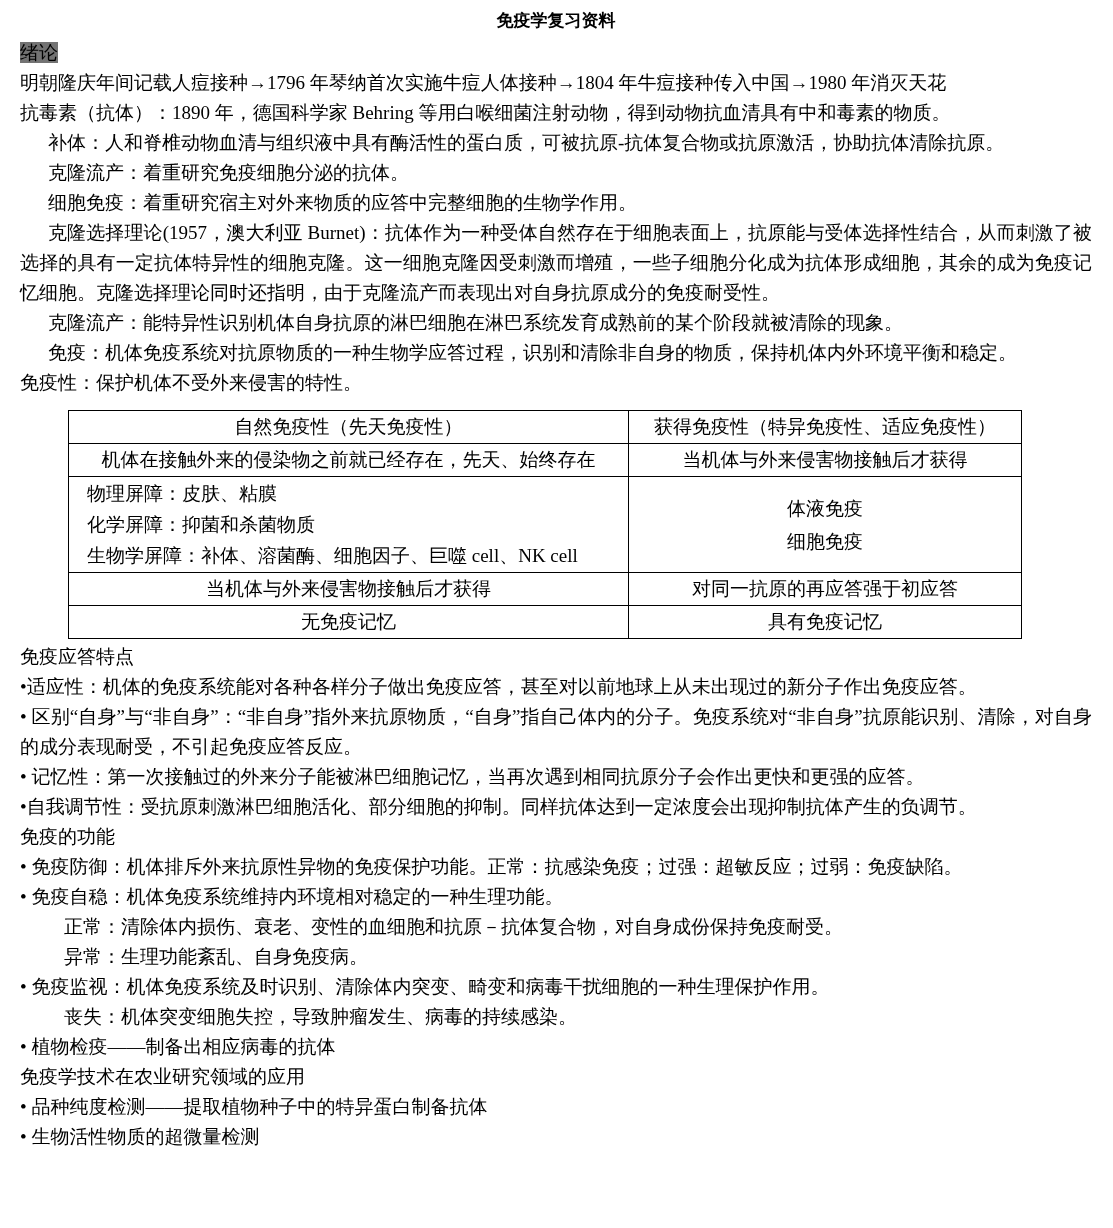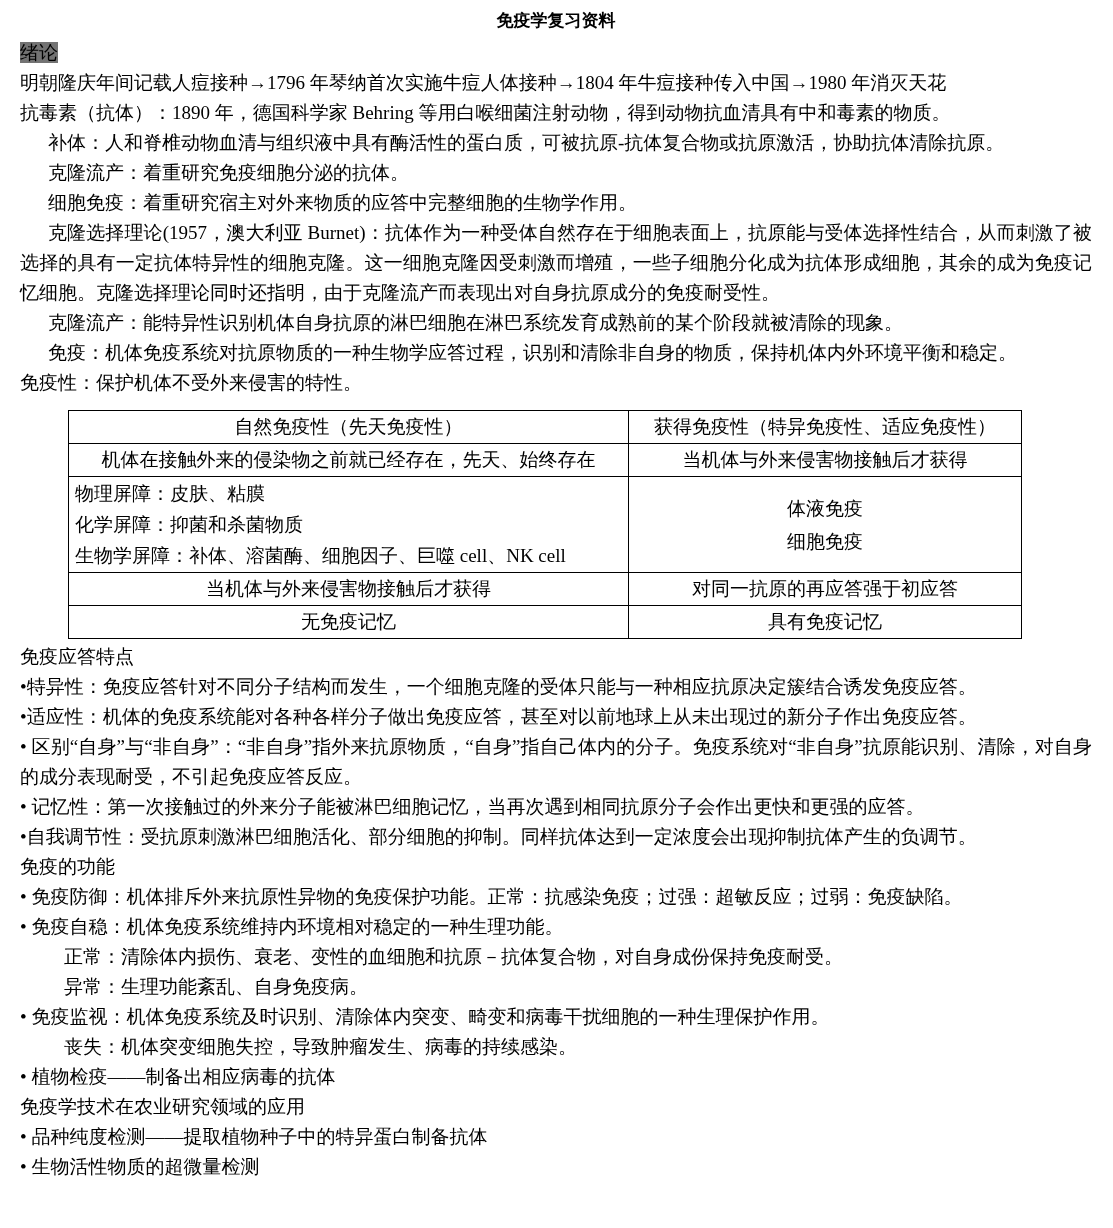--- a/index.html
+++ b/index.html
@@ -39,21 +39,21 @@
   table.cmp col.c2 { width: 393px; }
   table.cmp td {
     border: 1px solid #000000;
     padding: 1px 8px;
     line-height: 30px;
     text-align: center;
     vertical-align: middle;
   }
   table.cmp td.cell-left {
     text-align: left;
-    padding-left: 6px;
+    padding-left: 18px;
     line-height: 31px;
   }
   table.cmp td.cell-mid div { line-height: 33px; font-family: Liberation Serif, serif; }
 </style>
 </head>
 <body>
 
 <div class="doc">
 
   <h1 class="title">免疫学复习资料</h1>
@@ -107,21 +107,20 @@
         <td>对同一抗原的再应答强于初应答</td>
       </tr>
       <tr>
         <td>无免疫记忆</td>
         <td>具有免疫记忆</td>
       </tr>
     </tbody>
   </table>
 
   <p class="line">免疫应答特点</p>
-  <p class="line">•特异性：免疫应答针对不同分子结构而发生，一个细胞克隆的受体只能与一种相应抗原决定簇结合诱发免疫应答。</p>
   <p class="line">•适应性：机体的免疫系统能对各种各样分子做出免疫应答，甚至对以前地球上从未出现过的新分子作出免疫应答。</p>
   <p class="line">• 区别“自身”与“非自身”：“非自身”指外来抗原物质，“自身”指自己体内的分子。免疫系统对“非自身”抗原能识别、清除，对自身的成分表现耐受，不引起免疫应答反应。</p>
   <p class="line">• 记忆性：第一次接触过的外来分子能被淋巴细胞记忆，当再次遇到相同抗原分子会作出更快和更强的应答。</p>
   <p class="line">•自我调节性：受抗原刺激淋巴细胞活化、部分细胞的抑制。同样抗体达到一定浓度会出现抑制抗体产生的负调节。</p>
 
   <p class="line">免疫的功能</p>
   <p class="line">• 免疫防御：机体排斥外来抗原性异物的免疫保护功能。正常：抗感染免疫；过强：超敏反应；过弱：免疫缺陷。</p>
   <p class="line">• 免疫自稳：机体免疫系统维持内环境相对稳定的一种生理功能。</p>
   <p class="line indent">正常：清除体内损伤、衰老、变性的血细胞和抗原－抗体复合物，对自身成份保持免疫耐受。</p>
   <p class="line indent">异常：生理功能紊乱、自身免疫病。</p>

